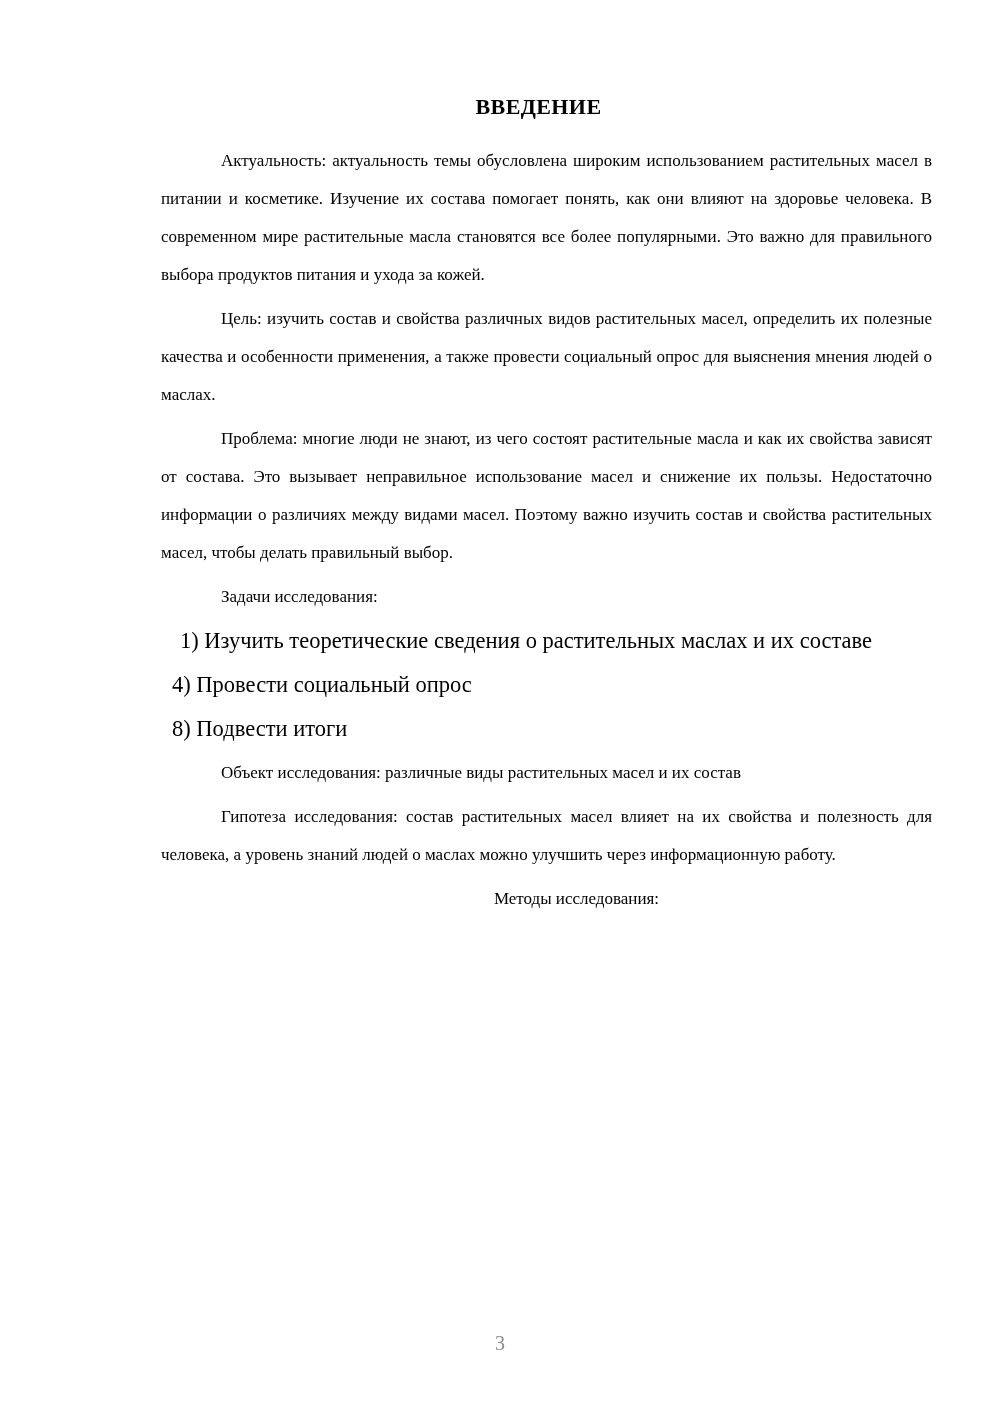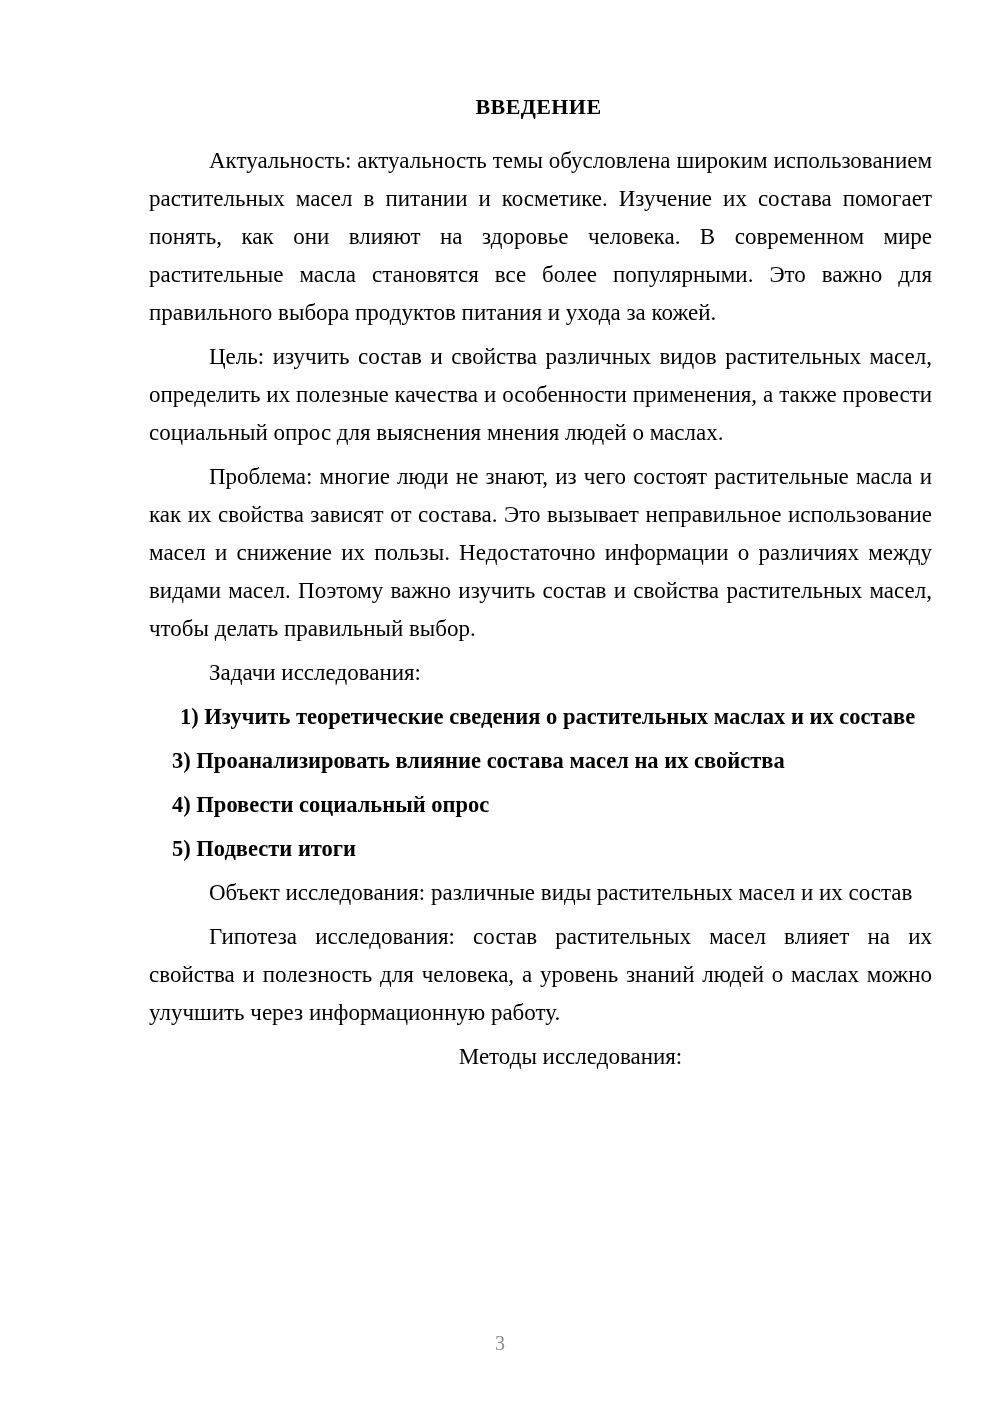--- a/index.html
+++ b/index.html
@@ -27,40 +27,39 @@
   }
   .doc-title {
     font-size: 22px;
     font-weight: bold;
     text-align: center;
     letter-spacing: 0.4px;
     margin: 0 0 20px 0;
     line-height: 30px;
   }
   .para {
-    font-size: 23px;
+    font-size: 17px;
     line-height: 38px;
     text-align: justify;
     text-justify: inter-word;
-    margin: 0 0 6px 4px;
+    margin: 0 0 6px 16px;
     text-indent: 60px;
     hyphens: none;
   }
   .para:last-of-type {
     margin-bottom: 0;
     text-align: center;
   }
   .list-item {
     font-size: 22.5px;
     line-height: 38px;
     text-align: justify;
     text-justify: inter-word;
     margin: 0 0 6px 0;
     text-indent: 27px;
-    font-weight: bold;
   }
   .list-item.wide-indent {
     text-indent: 35px;
   }
   .short {
     text-align: left;
   }
   .page-number {
     position: absolute;
     left: 0;
@@ -85,25 +84,24 @@
 
     <p class="para">Цель: изучить состав и свойства различных видов растительных масел, определить их полезные качества и особенности применения, а также провести социальный опрос для выяснения мнения людей о маслах.</p>
 
     <p class="para">Проблема: многие люди не знают, из чего состоят растительные масла и как их свойства зависят от состава. Это вызывает неправильное использование масел и снижение их пользы. Недостаточно информации о различиях между видами масел. Поэтому важно изучить состав и свойства растительных масел, чтобы делать правильный выбор.</p>
 
     <p class="para short">Задачи исследования:</p>
 
     <p class="list-item wide-indent">1)  Изучить теоретические сведения о растительных маслах и их составе</p>
 
 
-    <p class="list-item short">3) Проанализировать влияние состава масел на их свойства</p>
 
     <p class="list-item short">4) Провести социальный опрос</p>
 
-    <p class="list-item short">5) Подвести итоги</p>
+    <p class="list-item short">8) Подвести итоги</p>
 
     <p class="para">Объект исследования: различные виды растительных масел и их состав</p>
 
 
     <p class="para">Гипотеза исследования: состав растительных масел влияет на их свойства и полезность для человека, а уровень знаний людей о маслах можно улучшить через информационную работу.</p>
 
     <p class="para short">Методы исследования:</p>
 
   </div>
 

